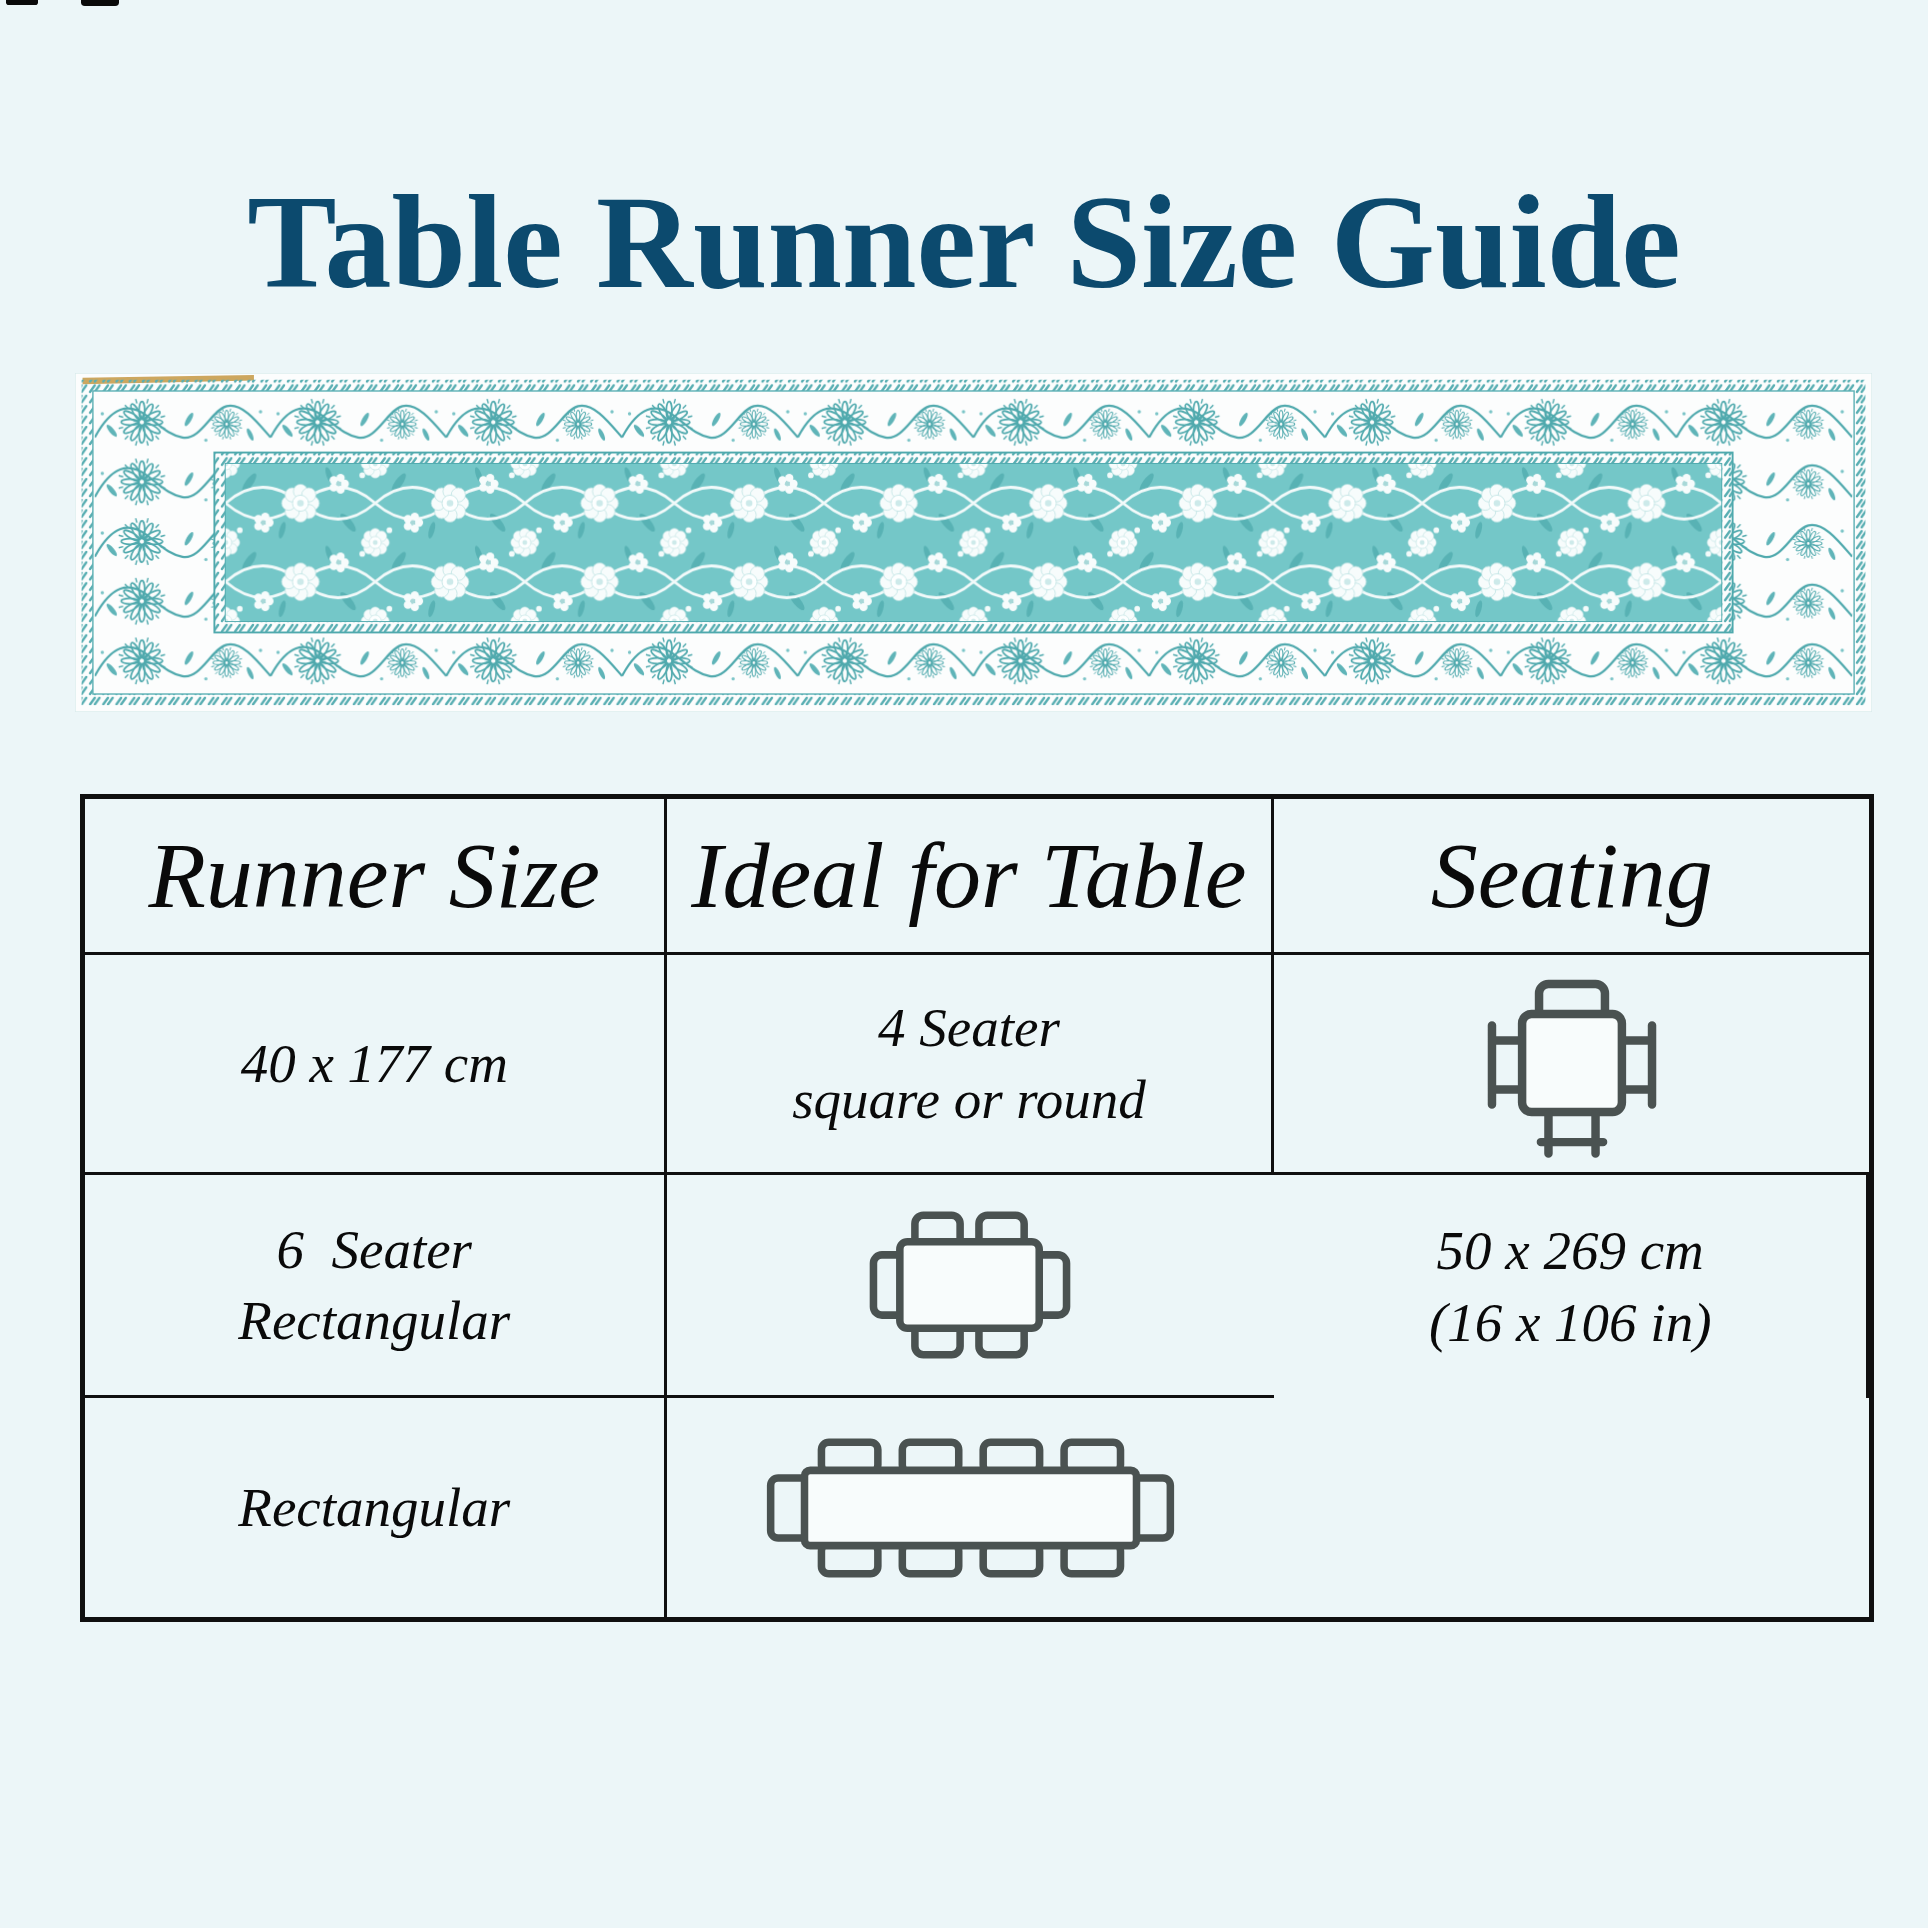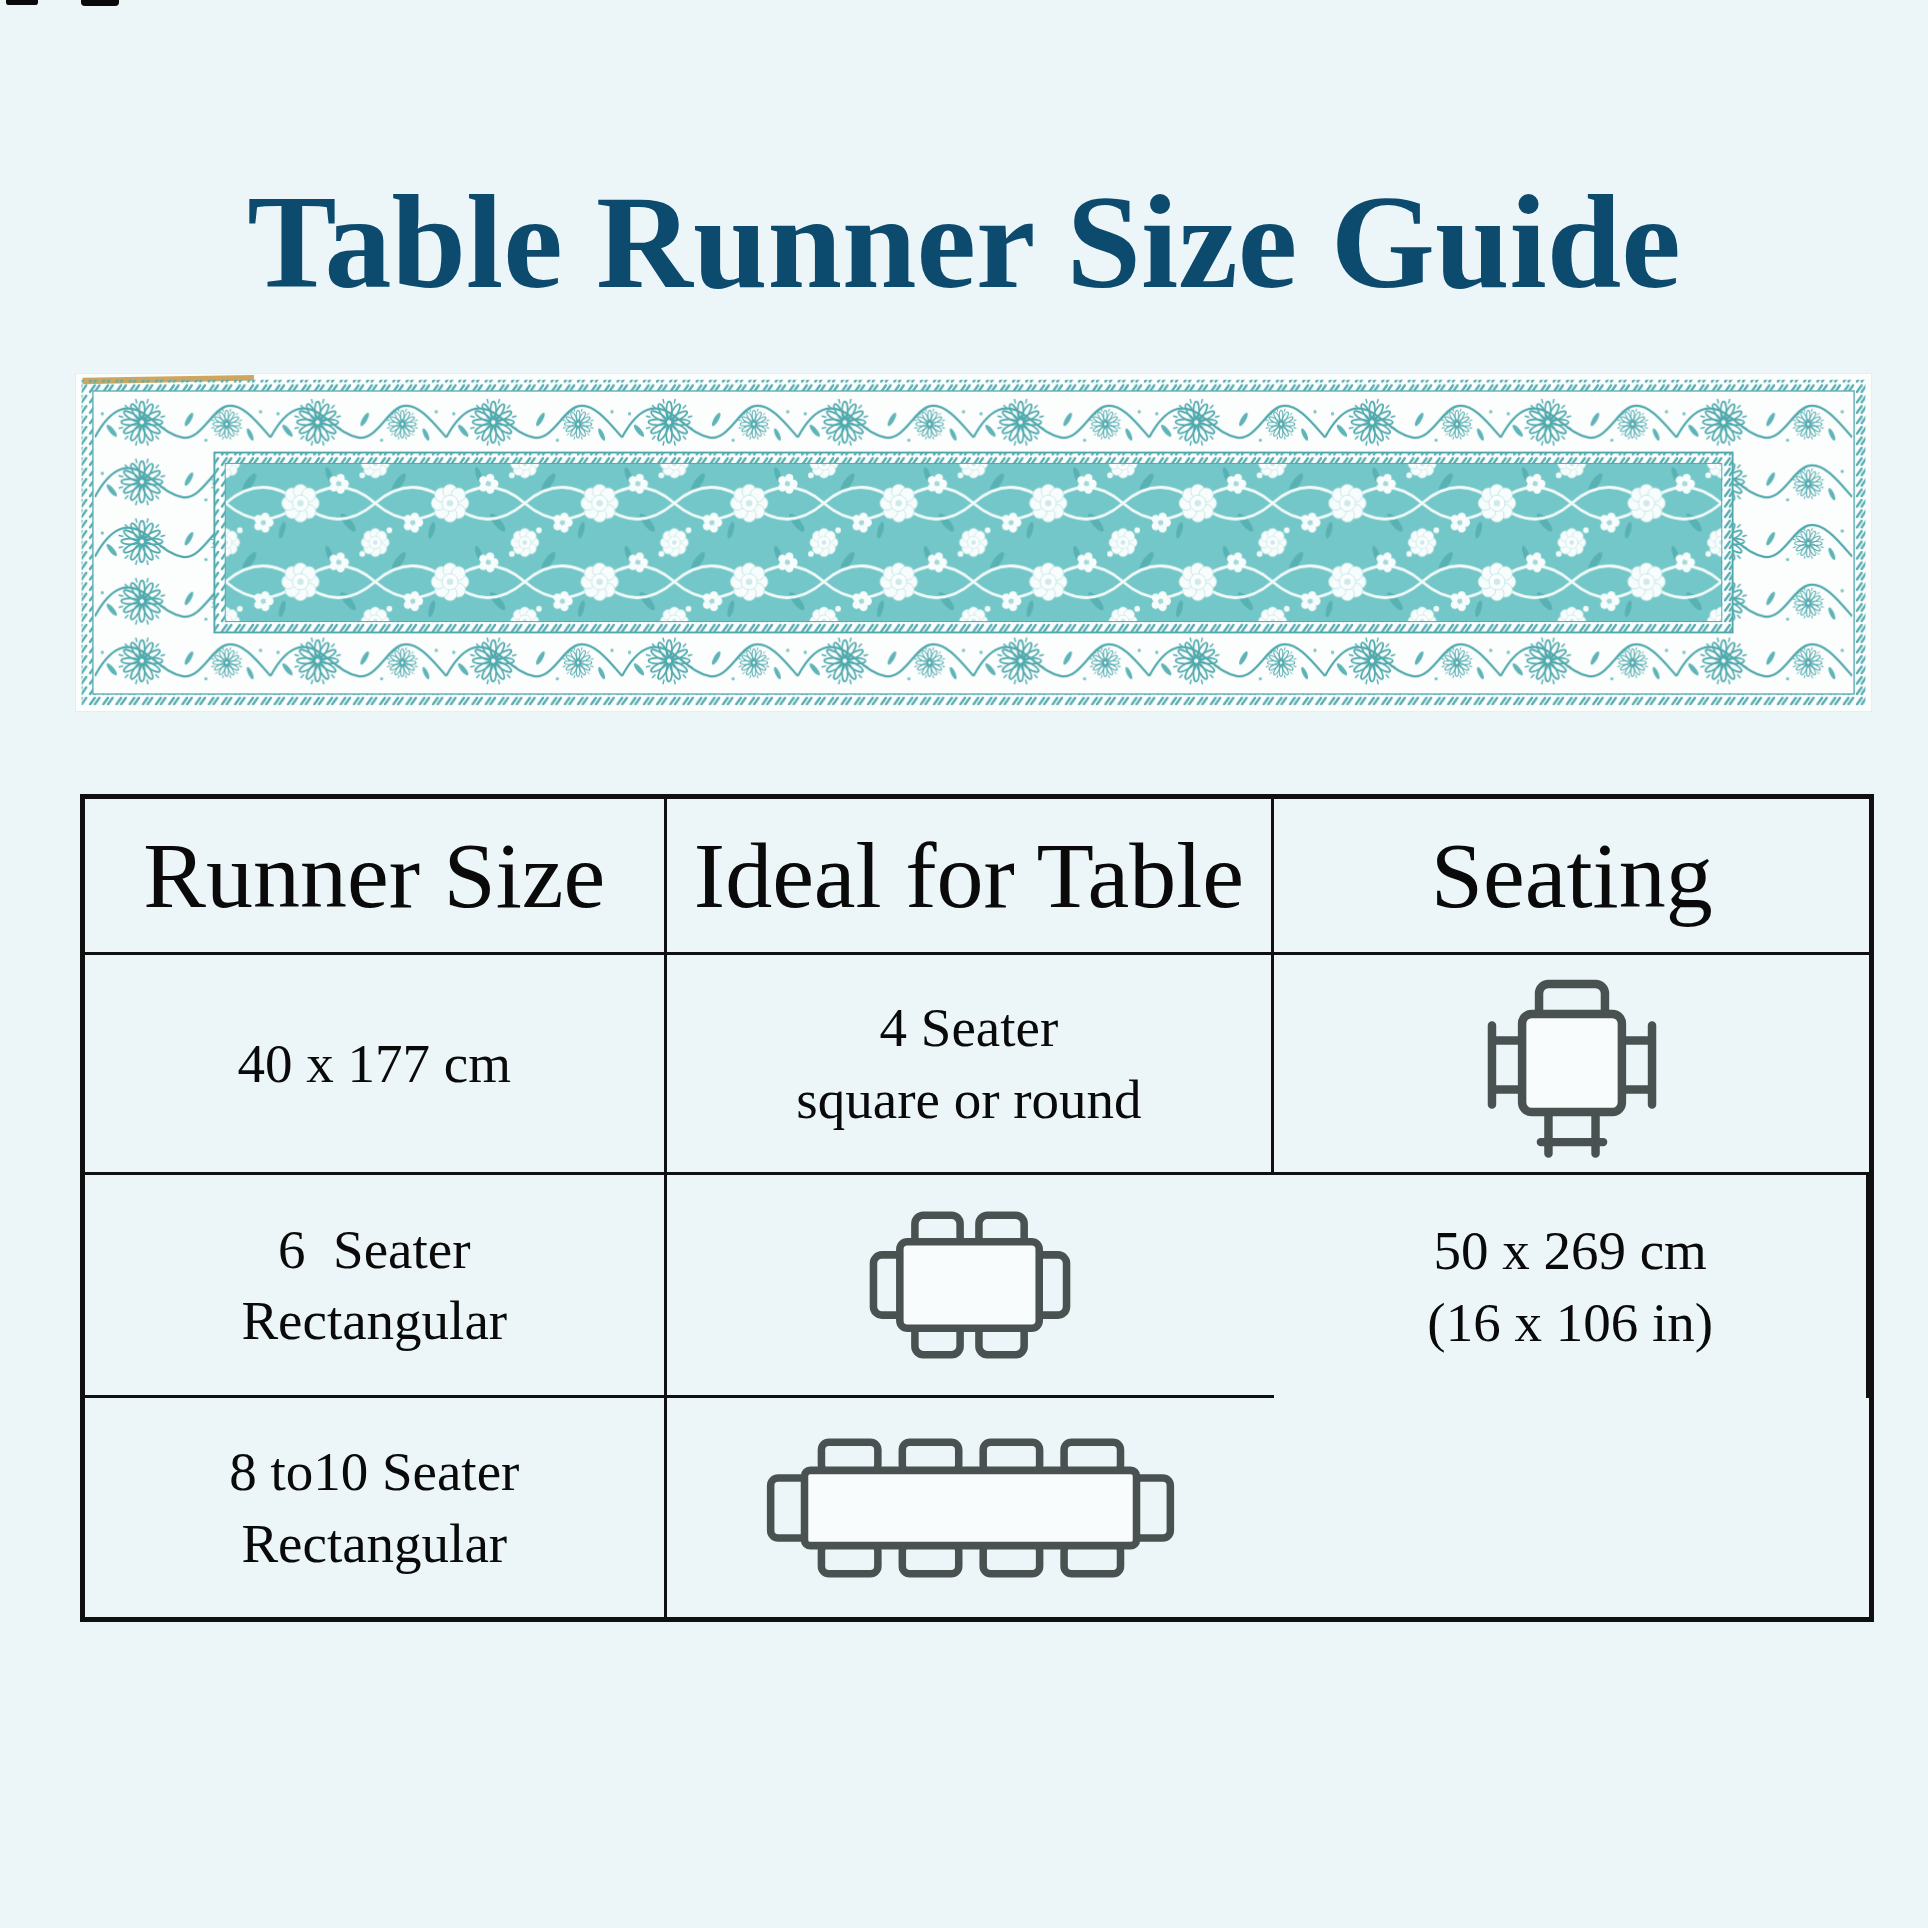--- a/index.html
+++ b/index.html
@@ -34,20 +34,21 @@
     display:grid;
     grid-template-columns:621fr 649fr 635fr;
     grid-template-rows:165fr 234fr 236fr 232fr;
     background:#ecf6f8;
   }
   .cell{
     display:flex;flex-direction:column;align-items:center;justify-content:center;
     box-sizing:border-box;
     color:#0a0a0a;
     overflow:hidden;
+    font-style:italic;
   }
   .cell.b-right{border-right:3.8px solid #101010;}
   .cell.b-bottom{border-bottom:3.8px solid #101010;}
   .cell .hdr{font-size:94px;line-height:1.1;white-space:pre-wrap;}
   .cell .line{font-size:55px;line-height:1.3;white-space:pre-wrap;text-align:left;}
   .icon-cell{display:flex;align-items:center;justify-content:center;}
 </style>
 </head>
 <body>
 
@@ -230,21 +231,20 @@
         <rect x="177" y="54" width="38" height="64" rx="9"></rect>
         <rect x="38" y="40" width="148" height="92" rx="8" fill="#f8fcfc"></rect>
       </svg>
     </div>
 
     <div class="cell b-right">
       <div class="line">50 x 269 cm</div>
       <div class="line">(16 x 106 in)</div>
     </div>
     <div class="cell b-right">
-      <div class="line">8 to10 Seater</div>
       <div class="line">Rectangular</div>
     </div>
     <div class="cell icon-cell">
       <svg width="419" height="158" viewBox="0 0 445 168" fill="none" stroke="#4a5251" stroke-width="8" stroke-linecap="round">
         <rect x="64" y="14" width="60" height="32" rx="8"></rect>
         <rect x="150" y="14" width="60" height="32" rx="8"></rect>
         <rect x="236" y="14" width="60" height="32" rx="8"></rect>
         <rect x="322" y="14" width="60" height="32" rx="8"></rect>
         <rect x="64" y="122" width="60" height="32" rx="8"></rect>
         <rect x="150" y="122" width="60" height="32" rx="8"></rect>

